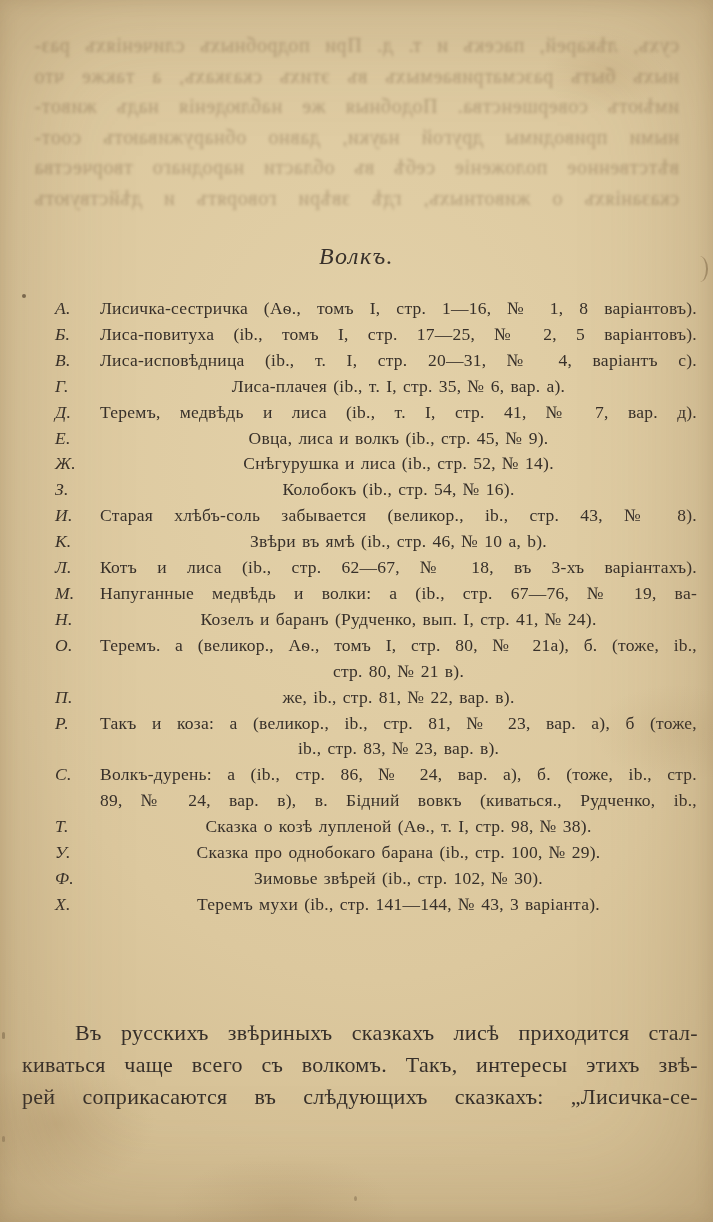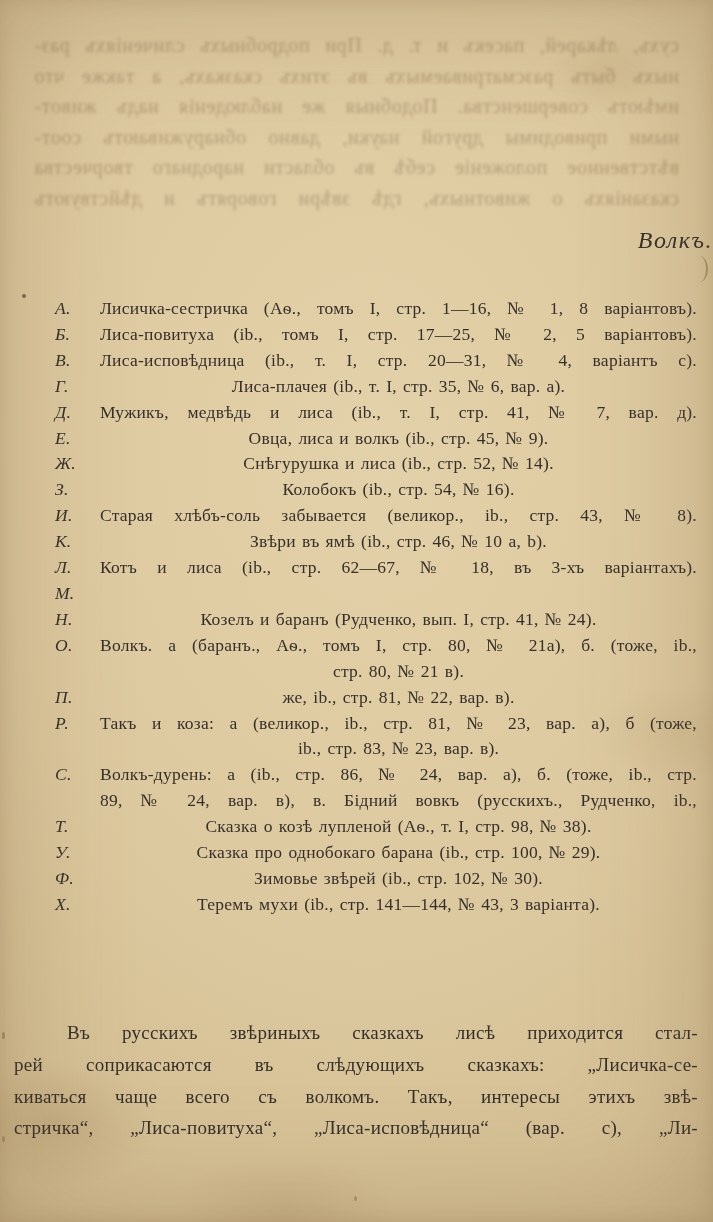--- a/index.html
+++ b/index.html
@@ -47,24 +47,24 @@
   }
   .bleed-line {
     text-align: justify;
     text-align-last: justify;
     white-space: nowrap;
     overflow: hidden;
   }
 
   .heading {
     position: absolute;
-    top: 227px;
+    top: 243px;
     left: 0;
     right: 0;
-    text-align: right;
+    text-align: center;
     font-style: italic;
     font-size: 24px;
     letter-spacing: 1.5px;
   }
 
   .toc {
     position: absolute;
     top: 296px;
     left: 55px;
     right: 16px;
@@ -82,23 +82,23 @@
   .item-text { flex: 1 1 auto; min-width: 0; }
   .toc-line { text-align: center; }
   .toc-line.fill {
     text-align: justify;
     text-align-last: justify;
   }
 
   .paragraph {
     position: absolute;
     top: 1017px;
-    left: 14px;
+    left: 22px;
     right: 15px;
-    font-size: 19px;
+    font-size: 22px;
     line-height: 31.8px;
     letter-spacing: 0.3px;
   }
   .para-line {
     text-align: justify;
     text-align-last: justify;
   }
   .para-line.indent { padding-left: 53px; }
 
   
@@ -169,21 +169,21 @@
   <div class="toc-item">
     <div class="letter">Г.</div>
     <div class="item-text">
           <div class="toc-line">Лиса-плачея (ib., т. I, стр. 35, № 6, вар. а).</div>
         </div>
   </div>
 
   <div class="toc-item">
     <div class="letter">Д.</div>
     <div class="item-text">
-          <div class="toc-line fill">Мужикъ, медвѣдь и лиса (ib., т. I, стр. 41, № 7, вар. д).</div>
+          <div class="toc-line fill">Теремъ, медвѣдь и лиса (ib., т. I, стр. 41, № 7, вар. д).</div>
         </div>
   </div>
 
   <div class="toc-item">
     <div class="letter">Е.</div>
     <div class="item-text">
           <div class="toc-line">Овца, лиса и волкъ (ib., стр. 45, № 9).</div>
         </div>
   </div>
 
@@ -218,34 +218,35 @@
   <div class="toc-item">
     <div class="letter">Л.</div>
     <div class="item-text">
           <div class="toc-line fill">Котъ и лиса (ib., стр. 62—67, № 18, въ 3-хъ варіантахъ).</div>
         </div>
   </div>
 
   <div class="toc-item">
     <div class="letter">М.</div>
     <div class="item-text">
+          <div class="toc-line fill">Напуганные медвѣдь и волки: а (ib., стр. 67—76, № 19, ва-</div>
         </div>
   </div>
 
   <div class="toc-item">
     <div class="letter">Н.</div>
     <div class="item-text">
           <div class="toc-line">Козелъ и баранъ (Рудченко, вып. I, стр. 41, № 24).</div>
         </div>
   </div>
 
   <div class="toc-item">
     <div class="letter">О.</div>
     <div class="item-text">
-          <div class="toc-line fill">Волкъ. а (баранъ., Аѳ., томъ I, стр. 80, № 21а), б. (тоже, ib.,</div>
+          <div class="toc-line fill">Теремъ. а (великор., Аѳ., томъ I, стр. 80, № 21а), б. (тоже, ib.,</div>
           <div class="toc-line">стр. 80, № 21 в).</div>
         </div>
   </div>
 
   <div class="toc-item">
     <div class="letter">П.</div>
     <div class="item-text">
           <div class="toc-line">же, ib., стр. 81, № 22, вар. в).</div>
         </div>
   </div>
@@ -255,21 +256,21 @@
     <div class="item-text">
           <div class="toc-line fill">Такъ и коза: а (великор., ib., стр. 81, № 23, вар. а), б (тоже,</div>
           <div class="toc-line">ib., стр. 83, № 23, вар. в).</div>
         </div>
   </div>
 
   <div class="toc-item">
     <div class="letter">С.</div>
     <div class="item-text">
           <div class="toc-line fill">Волкъ-дурень: а (ib., стр. 86, № 24, вар. а), б. (тоже, ib., стр.</div>
-          <div class="toc-line fill">89, № 24, вар. в), в. Бідний вовкъ (русскихъ., Рудченко, ib.,</div>
+          <div class="toc-line fill">89, № 24, вар. в), в. Бідний вовкъ (киваться., Рудченко, ib.,</div>
         </div>
   </div>
 
   <div class="toc-item">
     <div class="letter">Т.</div>
     <div class="item-text">
           <div class="toc-line">Сказка о козѣ лупленой (Аѳ., т. I, стр. 98, № 38).</div>
         </div>
   </div>
 
@@ -290,18 +291,17 @@
   <div class="toc-item">
     <div class="letter">Х.</div>
     <div class="item-text">
           <div class="toc-line">Теремъ мухи (ib., стр. 141—144, № 43, 3 варіанта).</div>
         </div>
   </div>
 </div>
 
   <div class="paragraph">
       <div class="para-line indent">Въ русскихъ звѣриныхъ сказкахъ лисѣ приходится стал-</div>
+      <div class="para-line">киваться чаще всего съ волкомъ. Такъ, интересы этихъ звѣ-</div>
       <div class="para-line">рей соприкасаются въ слѣдующихъ сказкахъ: „Лисичка-се-</div>
-      <div class="para-line">киваться чаще всего съ волкомъ. Такъ, интересы этихъ звѣ-</div>
-      <div class="para-line">стричка“, „Лиса-повитуха“, „Лиса-исповѣдница“ (вар. с), „Ли-</div>
     </div>
 
 </div>
 
 </body></html>

